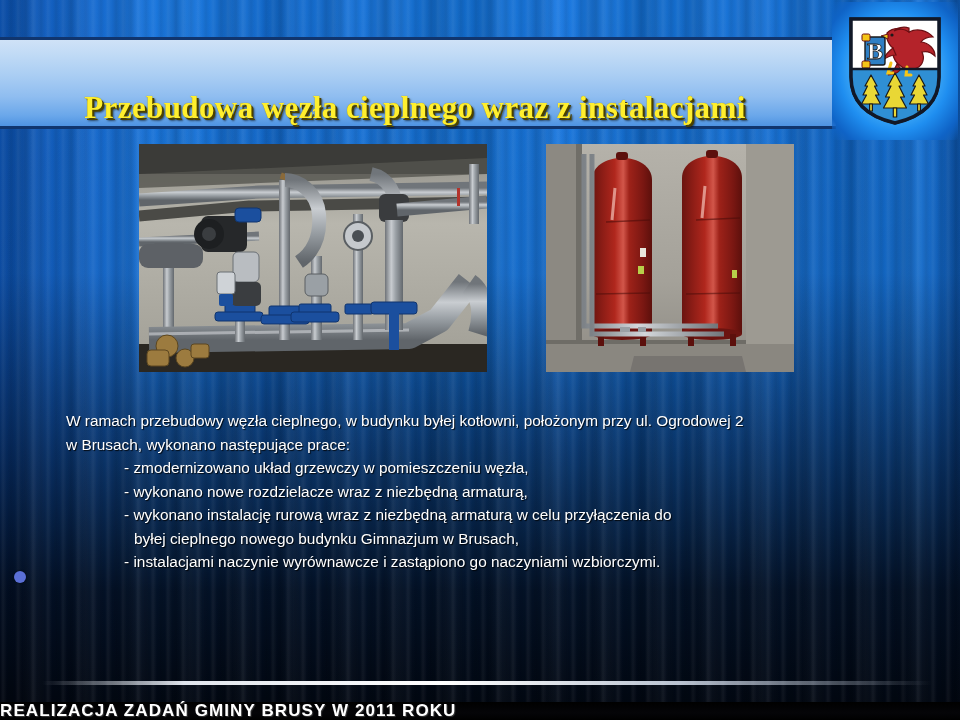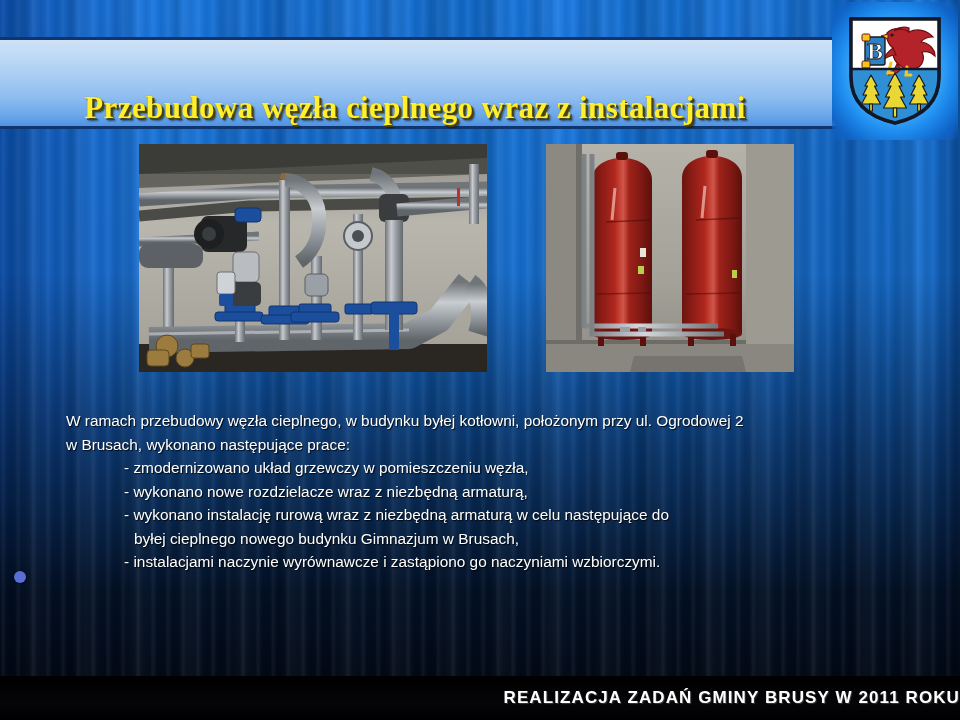--- a/index.html
+++ b/index.html
@@ -123,23 +123,23 @@
   .footer-line{
     position:absolute;left:42px;top:681px;width:890px;height:4px;
     background:linear-gradient(to right,
       rgba(255,255,255,0) 0%,
       rgba(235,240,248,0.95) 16%,
       rgba(255,255,255,1) 45%,
       rgba(215,225,240,0.85) 72%,
       rgba(255,255,255,0) 100%);
   }
   .footer-bar{
-    position:absolute;left:0;bottom:0;width:960px;height:44px;
+    position:absolute;left:0;bottom:0;width:960px;height:18px;
     background:linear-gradient(to bottom,#000000 0%,#050508 60%,#000000 100%);
-    display:flex;align-items:center;justify-content:flex-end;
+    display:flex;align-items:center;justify-content:flex-start;
   }
   .footer-text{
     color:#ffffff;font-weight:bold;font-size:17px;letter-spacing:1.1px;
     font-family:"Liberation Sans",sans-serif;
     text-shadow:1px 1px 1px rgba(80,80,80,0.7);
   }
 </style>
 </head>
 <body>
 
@@ -368,21 +368,21 @@
       <rect x="74" y="183" width="10" height="5" fill="#9aa0a5"></rect>
       <rect x="92" y="183" width="8" height="5" fill="#9aa0a5"></rect>
     </svg>
   </div>
 
   <div class="body-text">
     <span class="ln ind0">W ramach przebudowy węzła cieplnego, w budynku byłej kotłowni, położonym przy ul. Ogrodowej 2</span>
     <span class="ln ind0">w Brusach, wykonano następujące prace:</span>
     <span class="ln ind1">- zmodernizowano układ grzewczy w pomieszczeniu węzła,</span>
     <span class="ln ind1">- wykonano nowe rozdzielacze wraz z niezbędną armaturą,</span>
-    <span class="ln ind1">- wykonano instalację rurową wraz z niezbędną armaturą w celu następujące do</span>
+    <span class="ln ind1">- wykonano instalację rurową wraz z niezbędną armaturą w celu przyłączenia do</span>
     <span class="ln ind2">byłej cieplnego nowego budynku Gimnazjum w Brusach,</span>
     <span class="ln ind1">- instalacjami naczynie wyrównawcze i zastąpiono go naczyniami wzbiorczymi.</span>
   </div>
 
   <div class="bullets">
     <div class="bullet-row">
       <span class="dot"></span>
     </div>
   </div>
 

